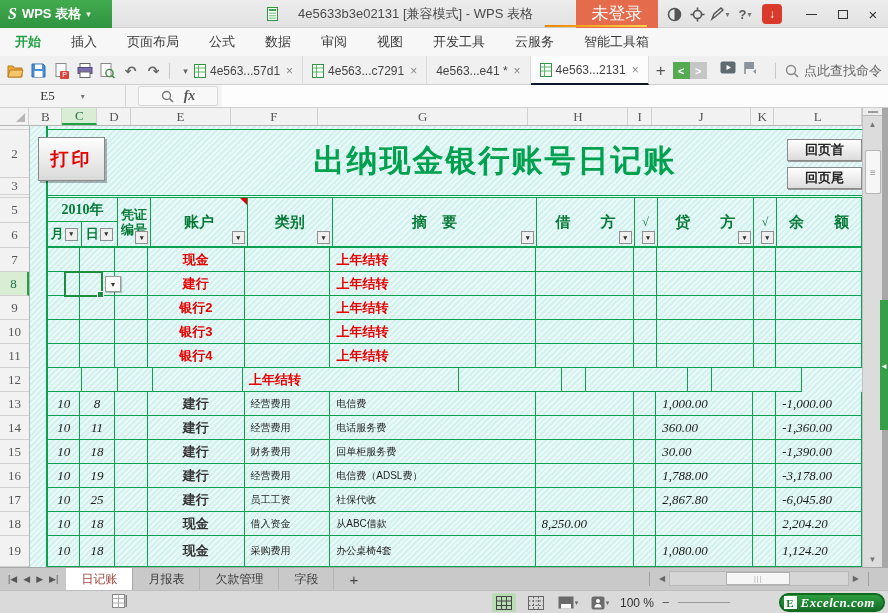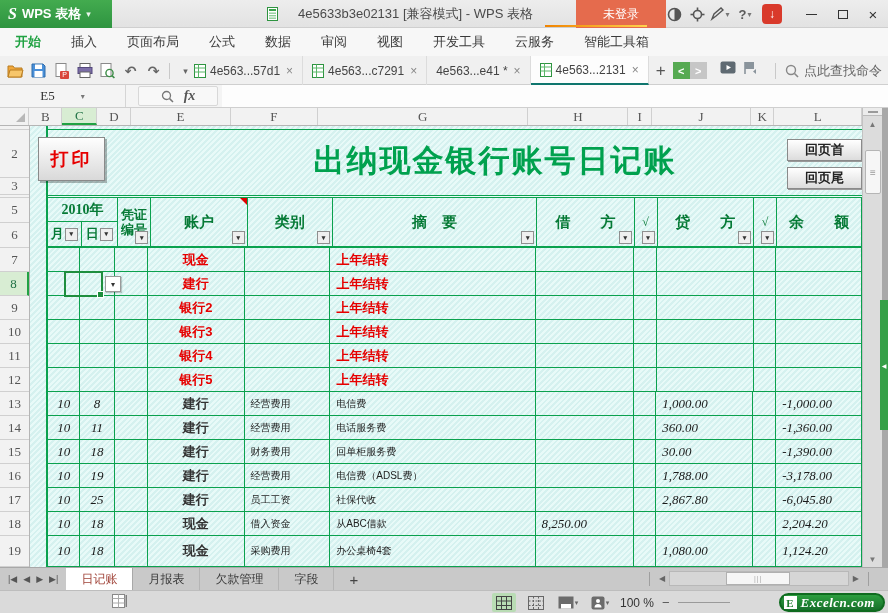--- a/index.html
+++ b/index.html
@@ -7,21 +7,21 @@
   html,body{width:888px;height:613px;}
   body{position:relative;font-family:"Liberation Sans","DejaVu Sans",sans-serif;background:#ababab;overflow:hidden;}
   #app{position:absolute;inset:0;width:888px;height:613px;background:#e9e9e9;overflow:hidden;}
 
   
   .titlebar{position:absolute;left:0;top:0;width:888px;height:28px;background:linear-gradient(#ededed,#e2e2e2);border-bottom:1px solid #cfcfcf;}
   .appbtn{position:absolute;left:0;top:0;width:112px;height:28px;background:linear-gradient(#43ab4f,#2e9440);color:#fff;display:flex;align-items:center;gap:5px;padding-left:8px;font-size:13px;font-weight:bold;cursor:pointer;}
   .appbtn .slogo{font-style:italic;font-weight:bold;font-size:16px;font-family:"Liberation Serif",serif;}
   .appbtn .caret{font-size:9px;opacity:.9;}
   .doctitle{position:absolute;left:230px;top:0;width:340px;height:28px;display:flex;align-items:center;justify-content:center;gap:20px;font-size:13px;color:#4a4a4a;white-space:nowrap;}
-  .loginbtn{position:absolute;left:576px;top:0;width:90px;height:28px;background:#e56b4d;color:#fff;font-size:12px;text-align:center;line-height:28px;cursor:pointer;}
+  .loginbtn{position:absolute;left:576px;top:0;width:82px;height:28px;background:#e56b4d;color:#fff;font-size:17px;text-align:center;line-height:28px;cursor:pointer;}
   .tbico{position:absolute;top:5px;width:20px;height:18px;display:flex;align-items:center;justify-content:center;color:#5a5a5a;font-size:12px;cursor:pointer;}
   .tbico .mini{font-size:8px;margin-left:1px;color:#777;}
   .dlbtn{position:absolute;left:762px;top:4px;width:20px;height:20px;background:#d93a2b;border-radius:4px;color:#fff;display:flex;align-items:center;justify-content:center;font-size:12px;font-weight:bold;cursor:pointer;}
   .winctl{position:absolute;top:0;height:28px;width:30px;display:flex;align-items:center;justify-content:center;color:#333;cursor:pointer;}
   .minglyph{width:11px;height:1px;background:#333;display:inline-block;}
   .maxglyph{width:10px;height:9px;border:1px solid #333;display:inline-block;}
   .closeglyph{font-size:15px;line-height:15px;}
 
   
   .menubar{position:absolute;left:0;top:28px;width:888px;height:28px;background:#f7f7f7;display:flex;align-items:center;font-size:13px;color:#3a3a3a;}
@@ -30,21 +30,21 @@
   .promoline{position:absolute;left:545px;top:25px;width:102px;height:2px;background:linear-gradient(90deg,#f08300,#ffd34d);}
 
   
   .toolbar{position:absolute;left:0;top:56px;width:888px;height:29px;background:#f0f0f0;border-bottom:1px solid #cfcfcf;}
   .qicons{position:absolute;left:4px;top:0;height:29px;display:flex;align-items:center;}
   .qbtn{width:23px;height:23px;display:flex;align-items:center;justify-content:center;cursor:pointer;color:#666;}
   .vsep{width:1px;height:16px;background:#c9c9c9;margin:0 4px;}
   .docbar{position:absolute;left:185px;top:0;height:29px;display:flex;align-items:stretch;font-size:12px;color:#444;}
   .dtab{display:flex;align-items:center;gap:4px;padding:0 9px;border-right:1px solid #dcdcdc;cursor:pointer;white-space:nowrap;}
   .dtab .x{color:#888;font-size:12px;margin-left:2px;}
-  .dtab.active{background:#fdfdfd;border-bottom:2px solid #0f766e;}
+  .dtab.active{background:#fdfdfd;border-bottom:2px solid #0f172a;}
   .plusbtn{width:24px;display:flex;align-items:center;justify-content:center;font-size:17px;color:#555;cursor:pointer;}
   .tnav{width:17px;height:17px;margin-top:6px;display:flex;align-items:center;justify-content:center;font-size:11px;font-weight:bold;color:#fff;cursor:pointer;}
   .tnav.green{background:#56aa52;}
   .tnav.gray{background:#c6c6c6;}
   .findbox{position:absolute;right:6px;top:0;height:29px;display:flex;align-items:center;gap:5px;color:#666;font-size:13px;cursor:text;}
 
   
   .fbar{position:absolute;left:0;top:85px;width:888px;height:23px;background:#f4f4f4;border-bottom:1px solid #cfcfcf;}
   .namebox{position:absolute;left:0;top:0;width:126px;height:22px;display:flex;align-items:center;justify-content:center;gap:26px;font-family:"Liberation Serif",serif;font-size:13px;color:#333;border-right:1px solid #d5d5d5;cursor:text;}
   .namebox .caret{font-size:8px;color:#777;font-family:"Liberation Sans",sans-serif;}
@@ -489,21 +489,20 @@
       <div class="cell c6 r25"></div>
         <div class="cell c7 r25"></div>
         <div class="cell c8 r25"></div>
         <div class="cell c9 r25"></div>
         <div class="cell c10 r25"></div>
     </div>
     <div class="row r25">
       <div class="cell c0 r25"></div>
         <div class="cell c1 r25"></div>
         <div class="cell c2 r25"></div>
-      <div class="cell c3 r25 redcell ctr">银行5</div>
       <div class="cell c4 r25"></div>
       <div class="cell c5 r25 redcell padl">上年结转</div>
       <div class="cell c6 r25"></div>
         <div class="cell c7 r25"></div>
         <div class="cell c8 r25"></div>
         <div class="cell c9 r25"></div>
         <div class="cell c10 r25"></div>
     </div>
 
     <div class="row r25">

